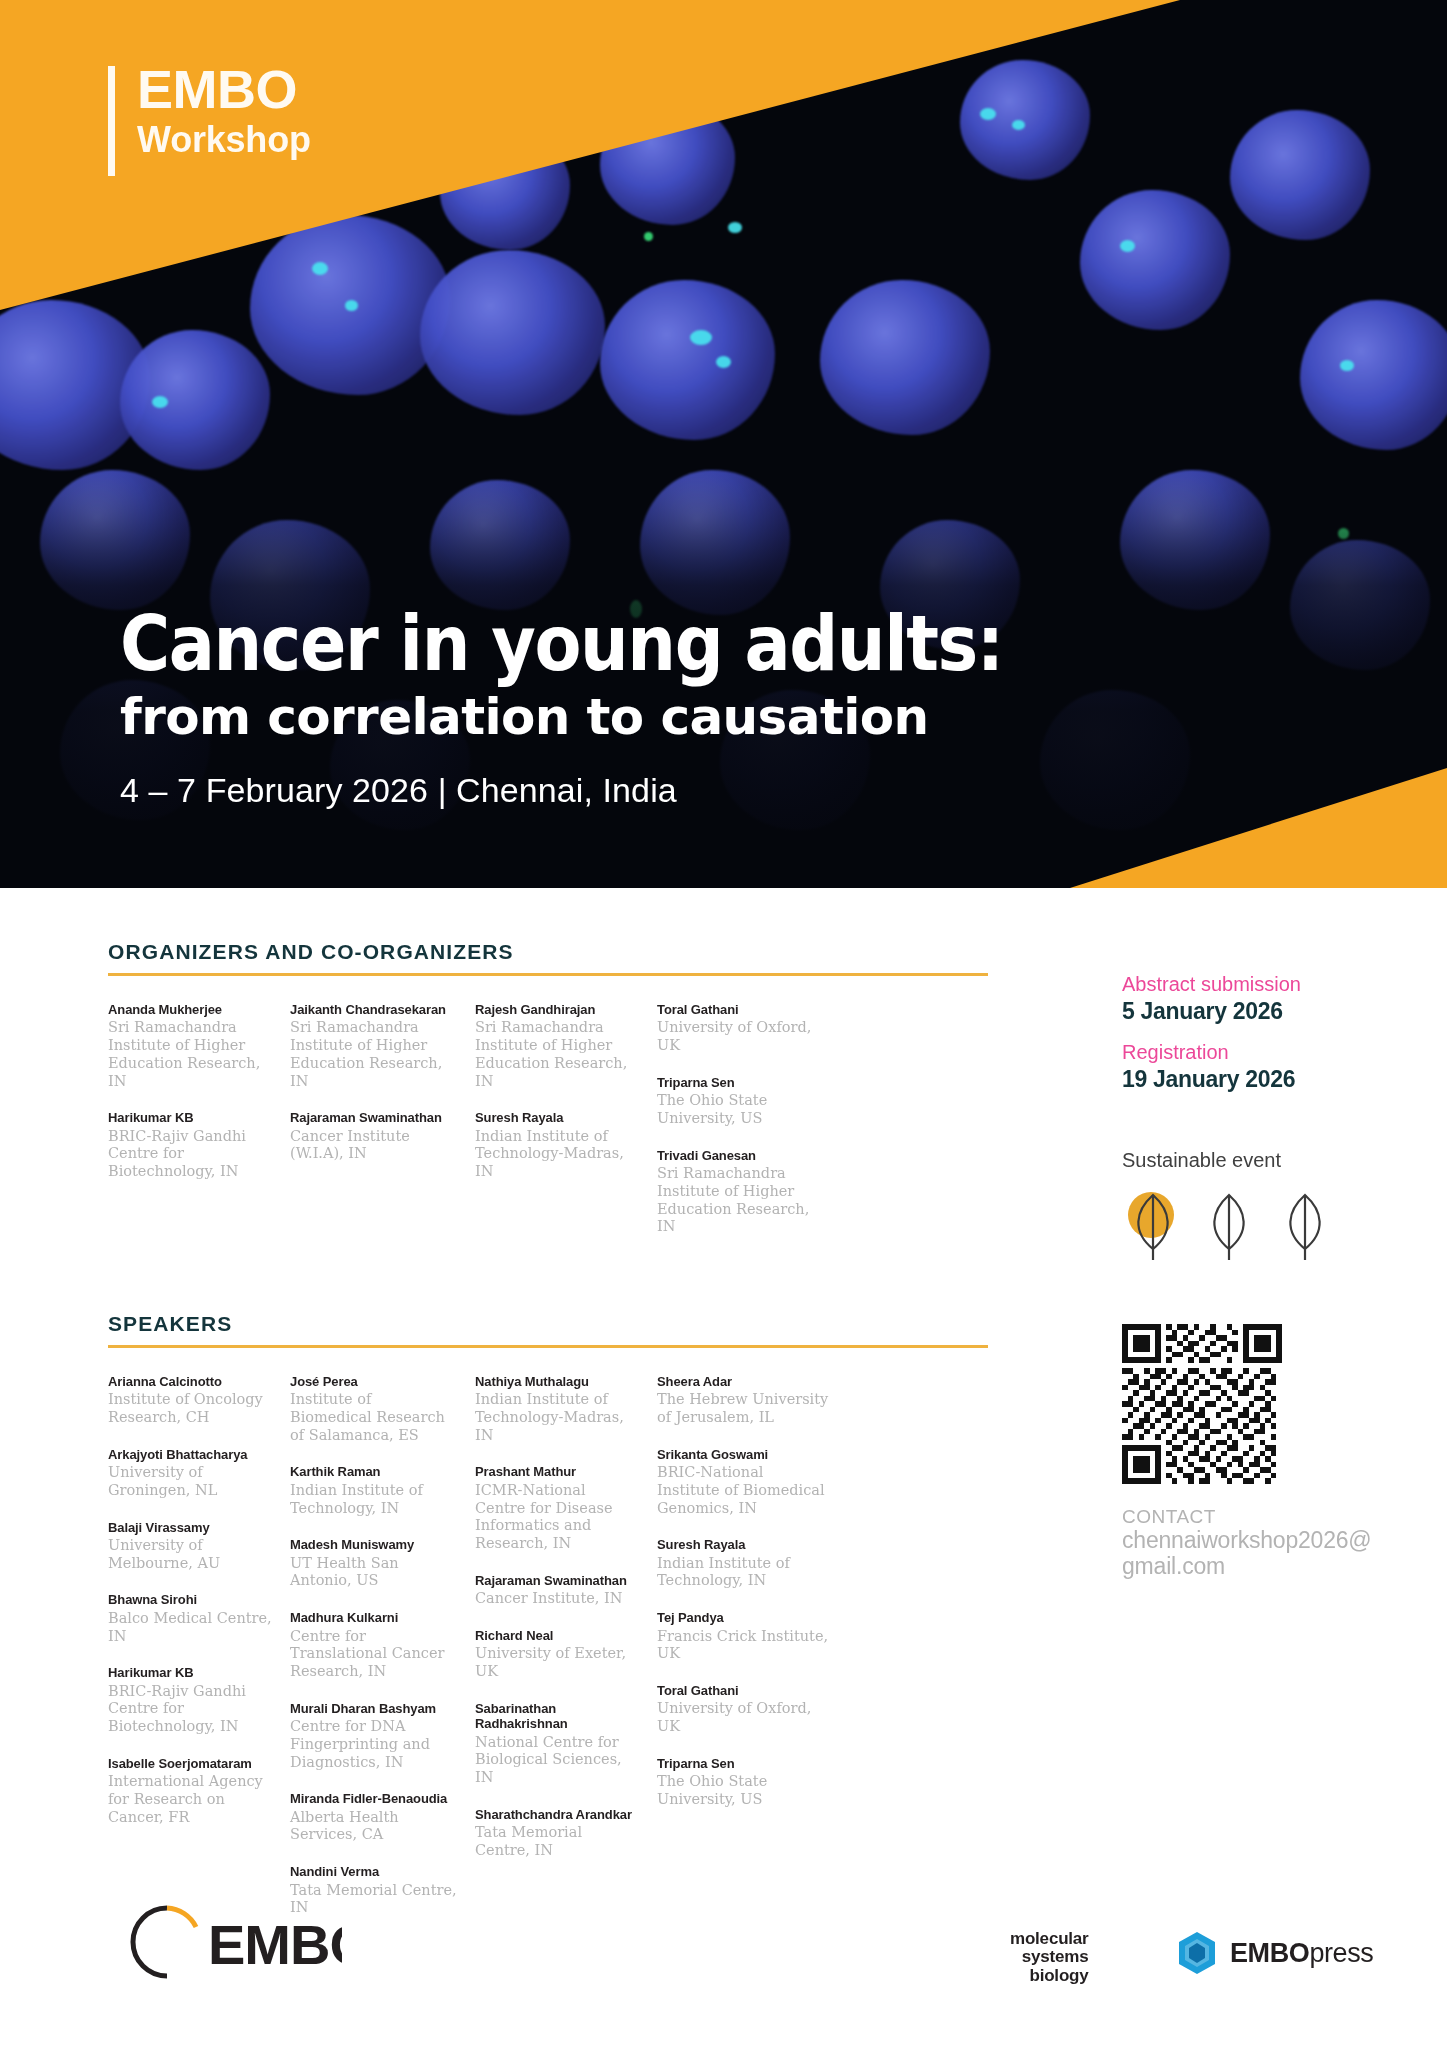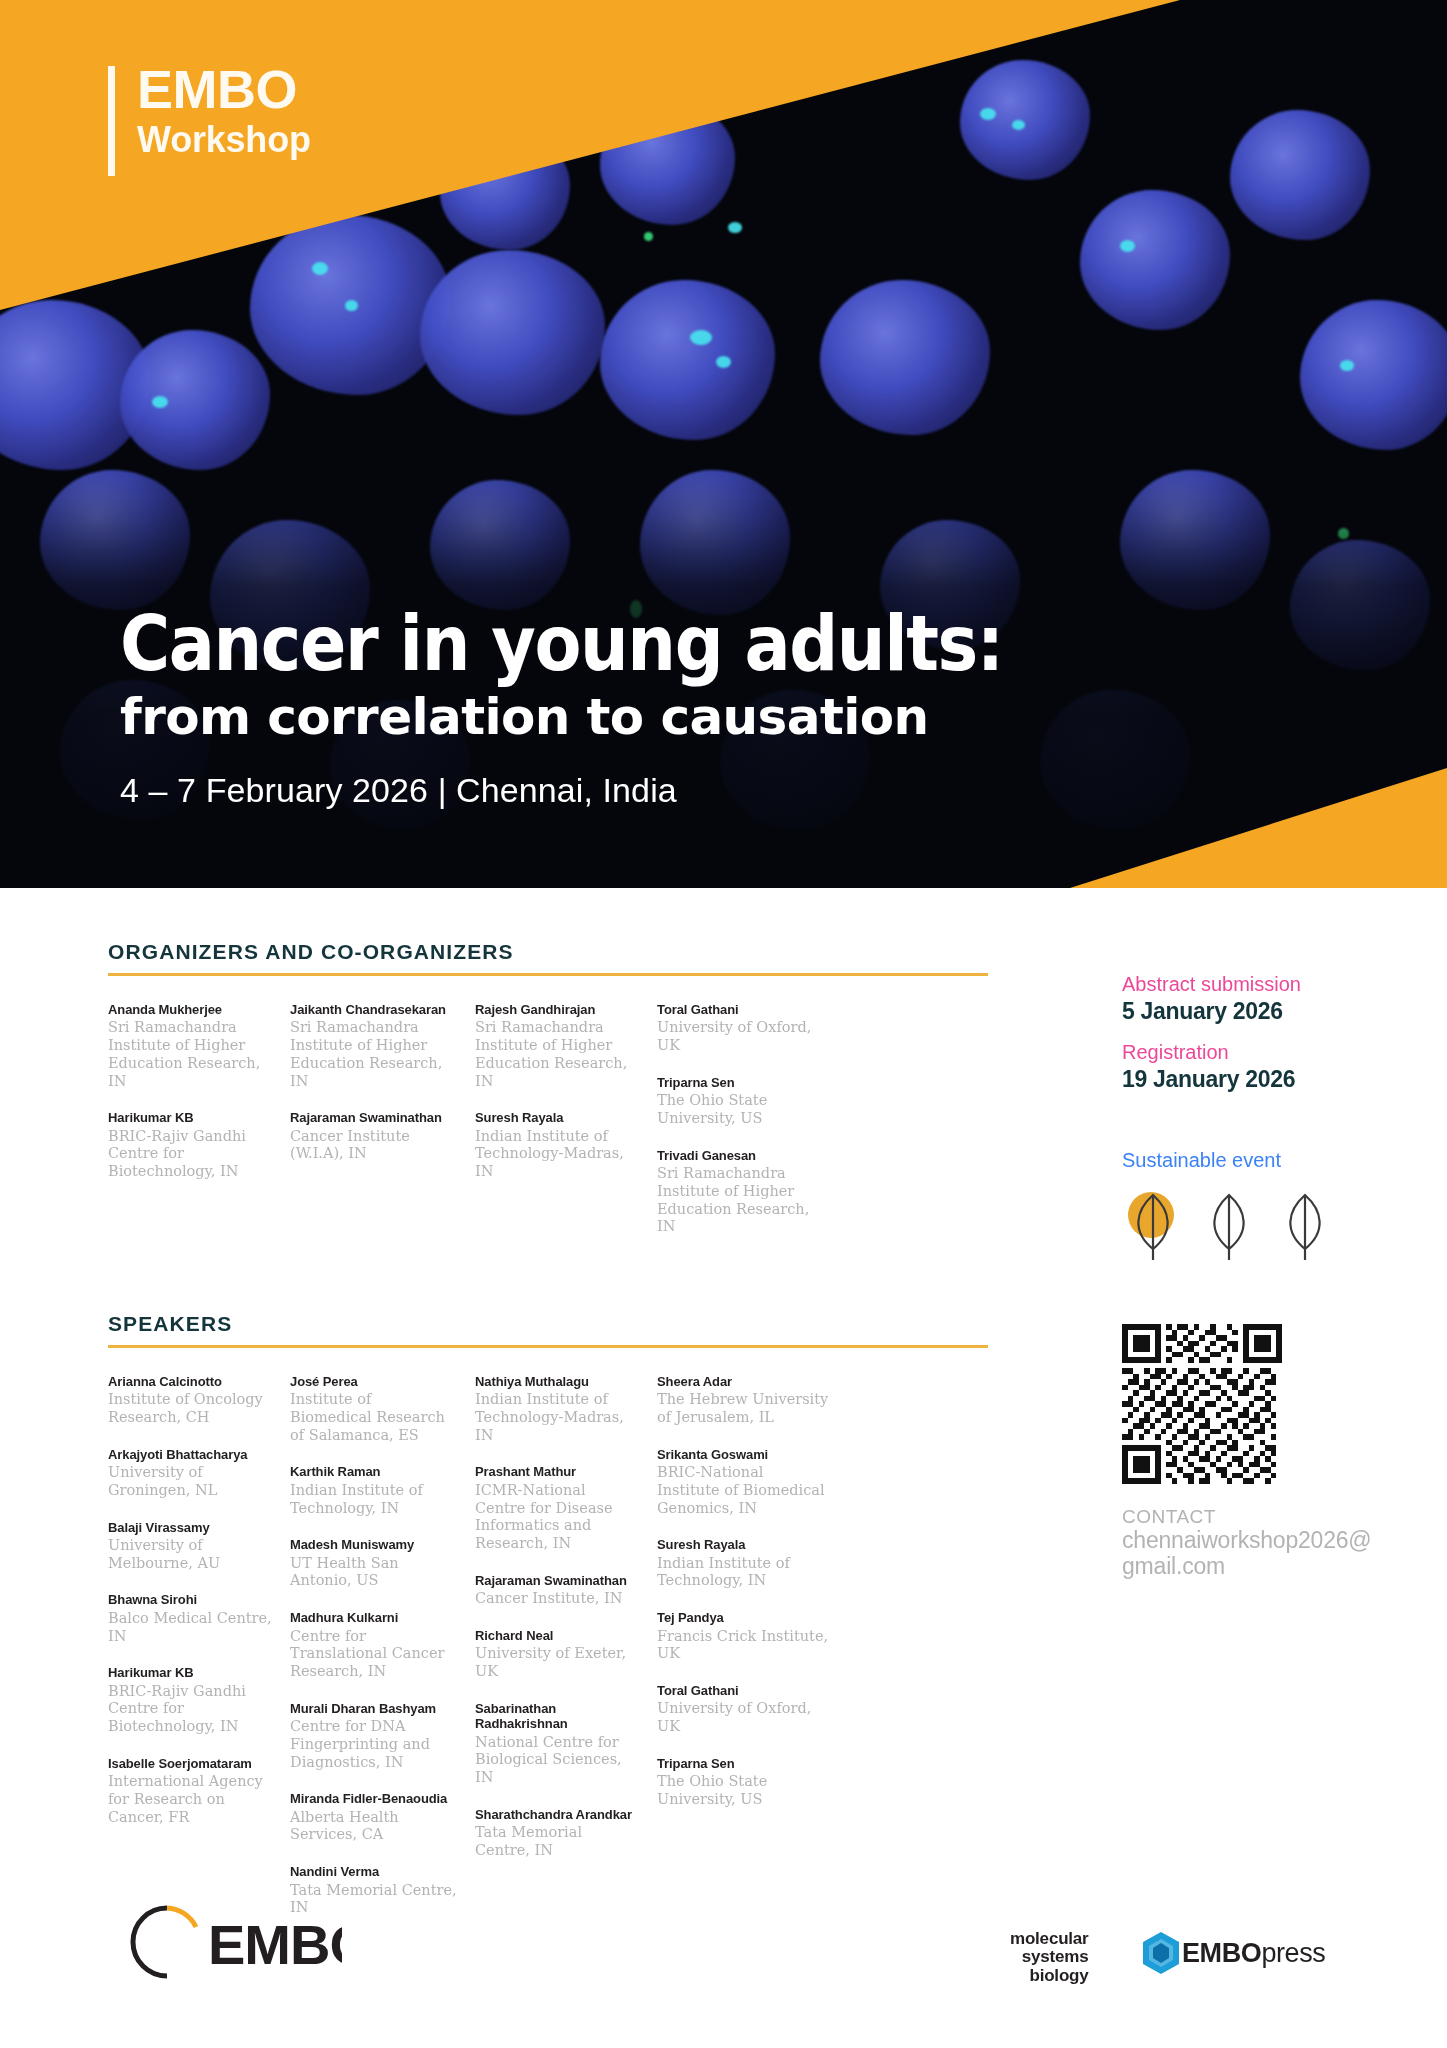--- a/index.html
+++ b/index.html
@@ -74,35 +74,35 @@
   .sp .pcol:nth-child(4){width:190px;}
 
   .speakers-block{margin-top:56px;}
 
   
   .dl-label{font-size:20px;color:#ec4899;line-height:1.25;}
   .dl-date{font-size:23px;font-weight:700;color:#14353c;line-height:1.2;margin-top:1px;letter-spacing:-.3px;}
   .dl-gap{height:14px;}
 
   .sust{margin-top:56px;}
-  .sust-label{font-size:20px;color:#3b82f6;}
+  .sust-label{font-size:20px;color:#404040;}
   .leaves{display:flex;gap:14px;margin-top:14px;align-items:flex-end;}
 
   .qr{margin-top:60px;width:160px;height:160px;}
   .qr svg{display:block;}
   .contact{margin-top:22px;}
   .contact-label{font-size:19px;color:#b3b3b3;letter-spacing:.5px;}
   .contact-mail{font-size:23px;color:#b3b3b3;line-height:1.12;letter-spacing:-.2px;}
 
   
   .footer{position:absolute;left:0;bottom:0;width:1447px;height:190px;}
   .embo-logo{position:absolute;left:112px;top:36px;}
   .msb{position:absolute;left:1010px;top:72px;text-align:right;line-height:1.08;}
   .msb span{display:block;font-size:17px;font-weight:700;color:#231f20;letter-spacing:-.2px;}
-  .embopress{position:absolute;left:1140px;top:72px;display:flex;align-items:center;}
+  .embopress{position:absolute;left:1176px;top:72px;display:flex;align-items:center;gap:12px;}
   .ep-text{font-size:27px;letter-spacing:-.4px;color:#231f20;}
   .ep-text b{font-weight:700;}
 </style>
 </head>
 <body>
 
 <div class="hero">
   <div class="hero-img">
     <div class="bg"></div>
 

